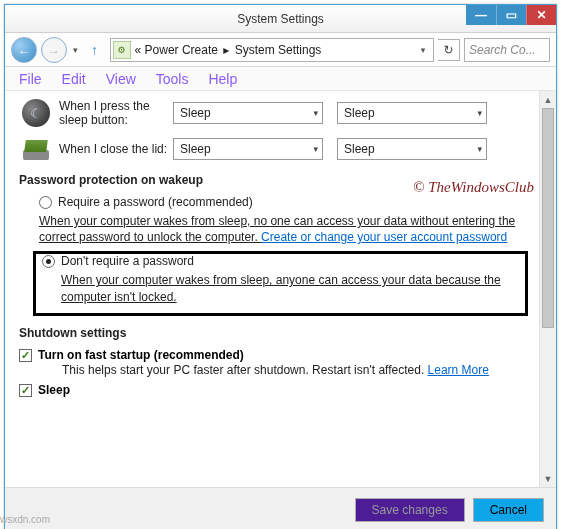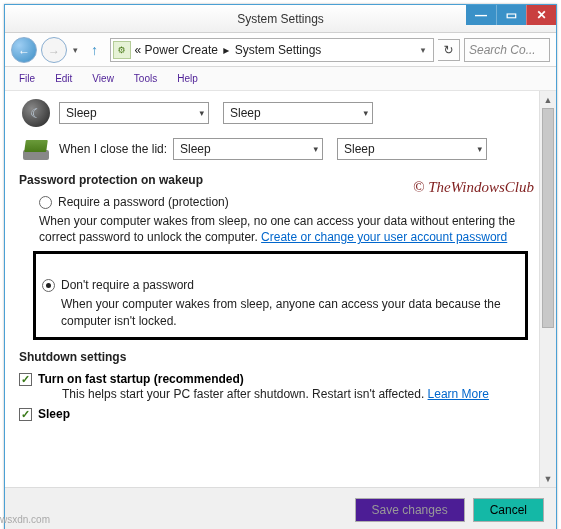--- a/index.html
+++ b/index.html
@@ -19,53 +19,53 @@
   .nav-drop { color: #555; font-size: 9px; cursor: pointer; padding: 0 2px; }
   .nav-up { width: 22px; height: 22px; display: flex; align-items: center; justify-content: center; color: #3a91c8; cursor: pointer; font-size: 14px; }
   .addressbar { flex: 1; height: 24px; border: 1px solid #b0b0b0; display: flex; align-items: center; padding: 0 2px; background: #fff; }
   .addr-icon { width: 18px; height: 18px; background: #e6f2d6; border: 1px solid #b4cc98; margin-right: 4px; display: flex; align-items: center; justify-content: center; font-size: 9px; color: #4a7a1a; }
   .addr-text { flex: 1; font-size: 12px; color: #222; white-space: nowrap; overflow: hidden; }
   .addr-text .sep { color: #222; margin: 0 2px; }
   .addr-drop { width: 16px; text-align: center; color: #555; font-size: 9px; cursor: pointer; }
   .addr-refresh { width: 22px; height: 22px; border: 1px solid #b0b0b0; border-left: none; display: flex; align-items: center; justify-content: center; cursor: pointer; color: #444; }
   .searchbox { width: 86px; height: 24px; border: 1px solid #b0b0b0; display: flex; align-items: center; padding: 0 4px; color: #888; font-style: italic; font-size: 12px; }
   .menubar { height: 24px; display: flex; align-items: center; padding: 0 4px; gap: 0; border-bottom: 1px solid #e4e4e4; background: #fafafa; }
-  .menuitem { padding: 4px 10px; font-size: 10px; color: #4c1d95; cursor: pointer; }
+  .menuitem { padding: 4px 10px; font-size: 14px; color: #8b5cf6; cursor: pointer; }
   .content { position: relative; padding: 8px 14px 8px 14px; height: 396px; overflow: hidden; }
   .scrollbar { position: absolute; right: 0; top: 0; bottom: 0; width: 17px; background: #f0f0f0; border-left: 1px solid #e0e0e0; display: flex; flex-direction: column; }
   .scroll-arrow { height: 17px; display: flex; align-items: center; justify-content: center; color: #666; font-size: 9px; cursor: pointer; }
   .scroll-track { flex: 1; position: relative; }
   .scroll-thumb { position: absolute; left: 2px; right: 2px; top: 0; height: 220px; background: #c8c8c8; border: 1px solid #b0b0b0; cursor: pointer; }
   .row { display: flex; align-items: center; margin-bottom: 8px; }
   .row-icon { width: 34px; height: 28px; display: flex; align-items: center; justify-content: center; margin-right: 6px; flex-shrink: 0; }
   .sleep-icon { width: 28px; height: 28px; border-radius: 50%; background: radial-gradient(circle at 35% 35%, #888, #222); display: flex; align-items: center; justify-content: center; color: #cde; font-size: 13px; }
   .lid-icon { width: 30px; height: 22px; position: relative; }
   .lid-icon::before { content: ""; position: absolute; bottom: 0; left: 2px; right: 2px; height: 10px; background: #888; border-radius: 2px; }
   .lid-icon::after { content: ""; position: absolute; bottom: 8px; left: 4px; width: 22px; height: 12px; background: linear-gradient(#6a9a3a, #4a7a1a); border-radius: 1px; transform: skewX(-8deg); }
   .row-label { width: 114px; font-size: 12px; color: #222; }
   .dropdown { height: 22px; border: 1px solid #999; background: #fff; display: flex; align-items: center; padding: 0 4px 0 6px; font-size: 12px; color: #222; cursor: pointer; gap: 4px; }
   .dropdown .dd-arrow { margin-left: auto; font-size: 9px; color: #444; }
   .section-title { font-size: 12px; color: #222; margin: 10px 0 8px 0; font-weight: bold; }
   .radio-row { display: flex; align-items: flex-start; margin-left: 20px; margin-bottom: 4px; }
   .radio { width: 13px; height: 13px; border: 1px solid #666; border-radius: 50%; margin-right: 6px; margin-top: 1px; flex-shrink: 0; display: flex; align-items: center; justify-content: center; cursor: pointer; background: #fff; }
   .radio.checked::after { content: ""; width: 5px; height: 5px; background: #222; border-radius: 50%; }
   .opt-body { flex: 1; }
   .opt-label { font-size: 12px; color: #222; }
-  .opt-desc { font-size: 12px; color: #222; margin-left: 20px; margin-top: 2px; line-height: 1.35; padding-right: 20px; }
+  .opt-desc { font-size: 12px; color: #222; margin-left: 20px; margin-top: 2px; line-height: 1.35; padding-right: 20px; text-decoration: underline; }
   .link { color: #0066cc; text-decoration: underline; cursor: pointer; }
-  .highlight-box { border: 3px solid #000; padding: 24px 8px 8px 6px; margin: 6px 14px 6px 14px; }
+  .highlight-box { border: 3px solid #000; padding: 0 8px 8px 6px; margin: 6px 14px 6px 14px; }
   .highlight-box .radio-row { margin-left: 0; }
   .highlight-box .opt-desc { margin-left: 19px; padding-right: 0; }
   .check-row { display: flex; align-items: center; margin-top: 6px; }
   .checkbox { width: 13px; height: 13px; border: 1px solid #666; margin-right: 6px; margin-top: 1px; flex-shrink: 0; display: flex; align-items: center; justify-content: center; cursor: pointer; background: #fff; }
   .checkbox.checked::after { content: "✓"; font-size: 11px; color: #3a7a1a; font-weight: bold; line-height: 1; }
   .check-label { font-weight: bold; font-size: 12px; }
   .check-desc { font-size: 12px; color: #222; margin-left: 43px; margin-top: 1px; }
   .footer { height: 44px; background: #f0f0f0; border-top: 1px solid #dcdcdc; display: flex; align-items: center; justify-content: flex-end; padding: 0 12px; gap: 8px; }
-  .btn { height: 24px; padding: 0 16px; border: 1px solid #adadad; background: #14b8a6; font-size: 12px; cursor: pointer; display: flex; align-items: center; }
+  .btn { height: 24px; padding: 0 16px; border: 1px solid #adadad; background: #0ea5e9; font-size: 12px; cursor: pointer; display: flex; align-items: center; }
   .btn.disabled { color: #999; background: #4c1d95; cursor: default; }
   .watermark { position: absolute; right: 22px; top: 88px; font-family: Georgia, serif; font-size: 15px; font-style: italic; color: #7f1d1d; pointer-events: none; }
   .credit { position: absolute; left: 0; bottom: 4px; font-size: 10px; color: #aaa; }
 </style>
 </head>
 <body>
 
 <div class="window">
 
   <div class="titlebar">
@@ -103,20 +103,21 @@
     <div class="menuitem">Tools</div>
     <div class="menuitem">Help</div>
   </div>
 
   <div class="content">
 
     <div class="row">
       <div class="row-icon">
           <div class="sleep-icon">☾</div>
         </div>
+      <div class="row-label">When I press the sleep button:</div>
       <div class="dropdown" style="width:150px; margin-right:14px;">
         <span>Sleep</span>
           <span class="dd-arrow">▾</span>
       </div>
       <div class="dropdown" style="width:150px;">
         <span>Sleep</span>
           <span class="dd-arrow">▾</span>
       </div>
     </div>
 
@@ -135,21 +136,21 @@
       </div>
     </div>
 
     <div class="watermark">© TheWindowsClub</div>
 
     <div class="section-title">Password protection on wakeup</div>
 
     <div class="radio-row">
       <div class="radio"></div>
       <div class="opt-body">
-        <div class="opt-label">Require a password (protection)</div>
+        <div class="opt-label">Require a password (recommended)</div>
       </div>
     </div>
     <div class="opt-desc">
       <span>When your computer wakes from sleep, no one can access your data without entering the correct password to unlock the computer. </span><span class="link">Create or change your user account password</span>
     </div>
 
     <div class="highlight-box">
       <div class="radio-row">
         <div class="radio checked"></div>
         <div class="opt-body">

